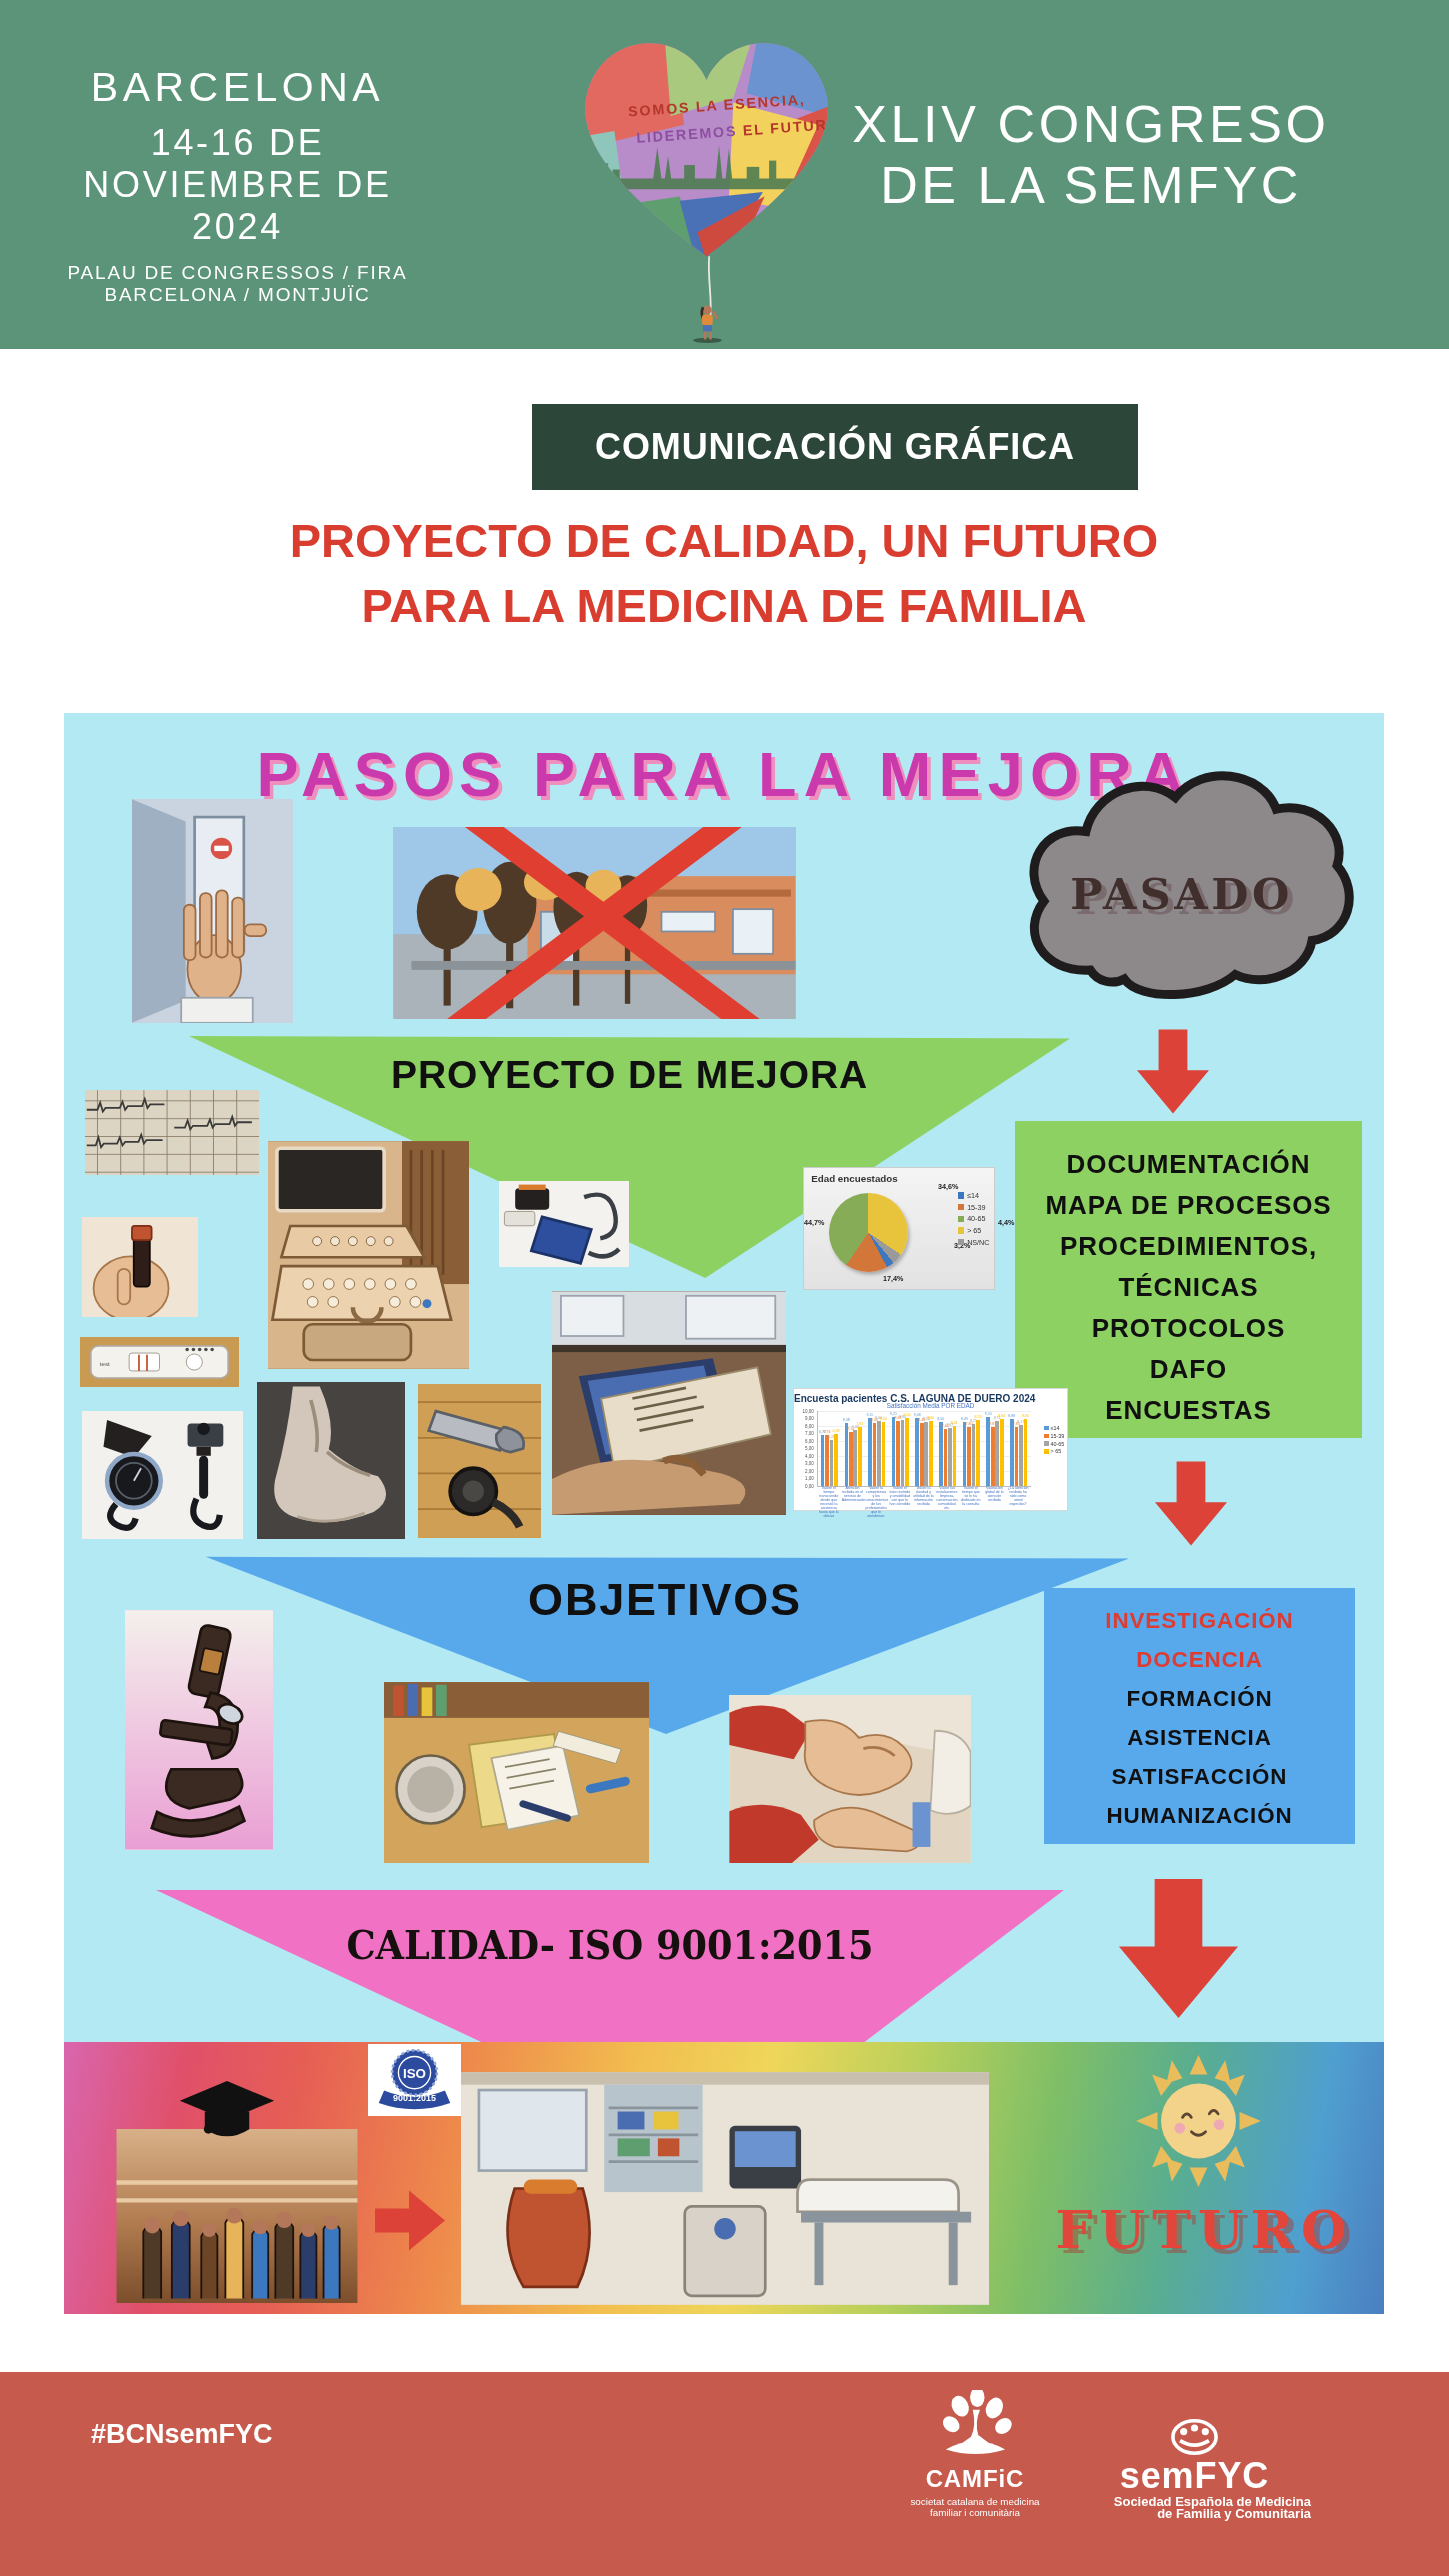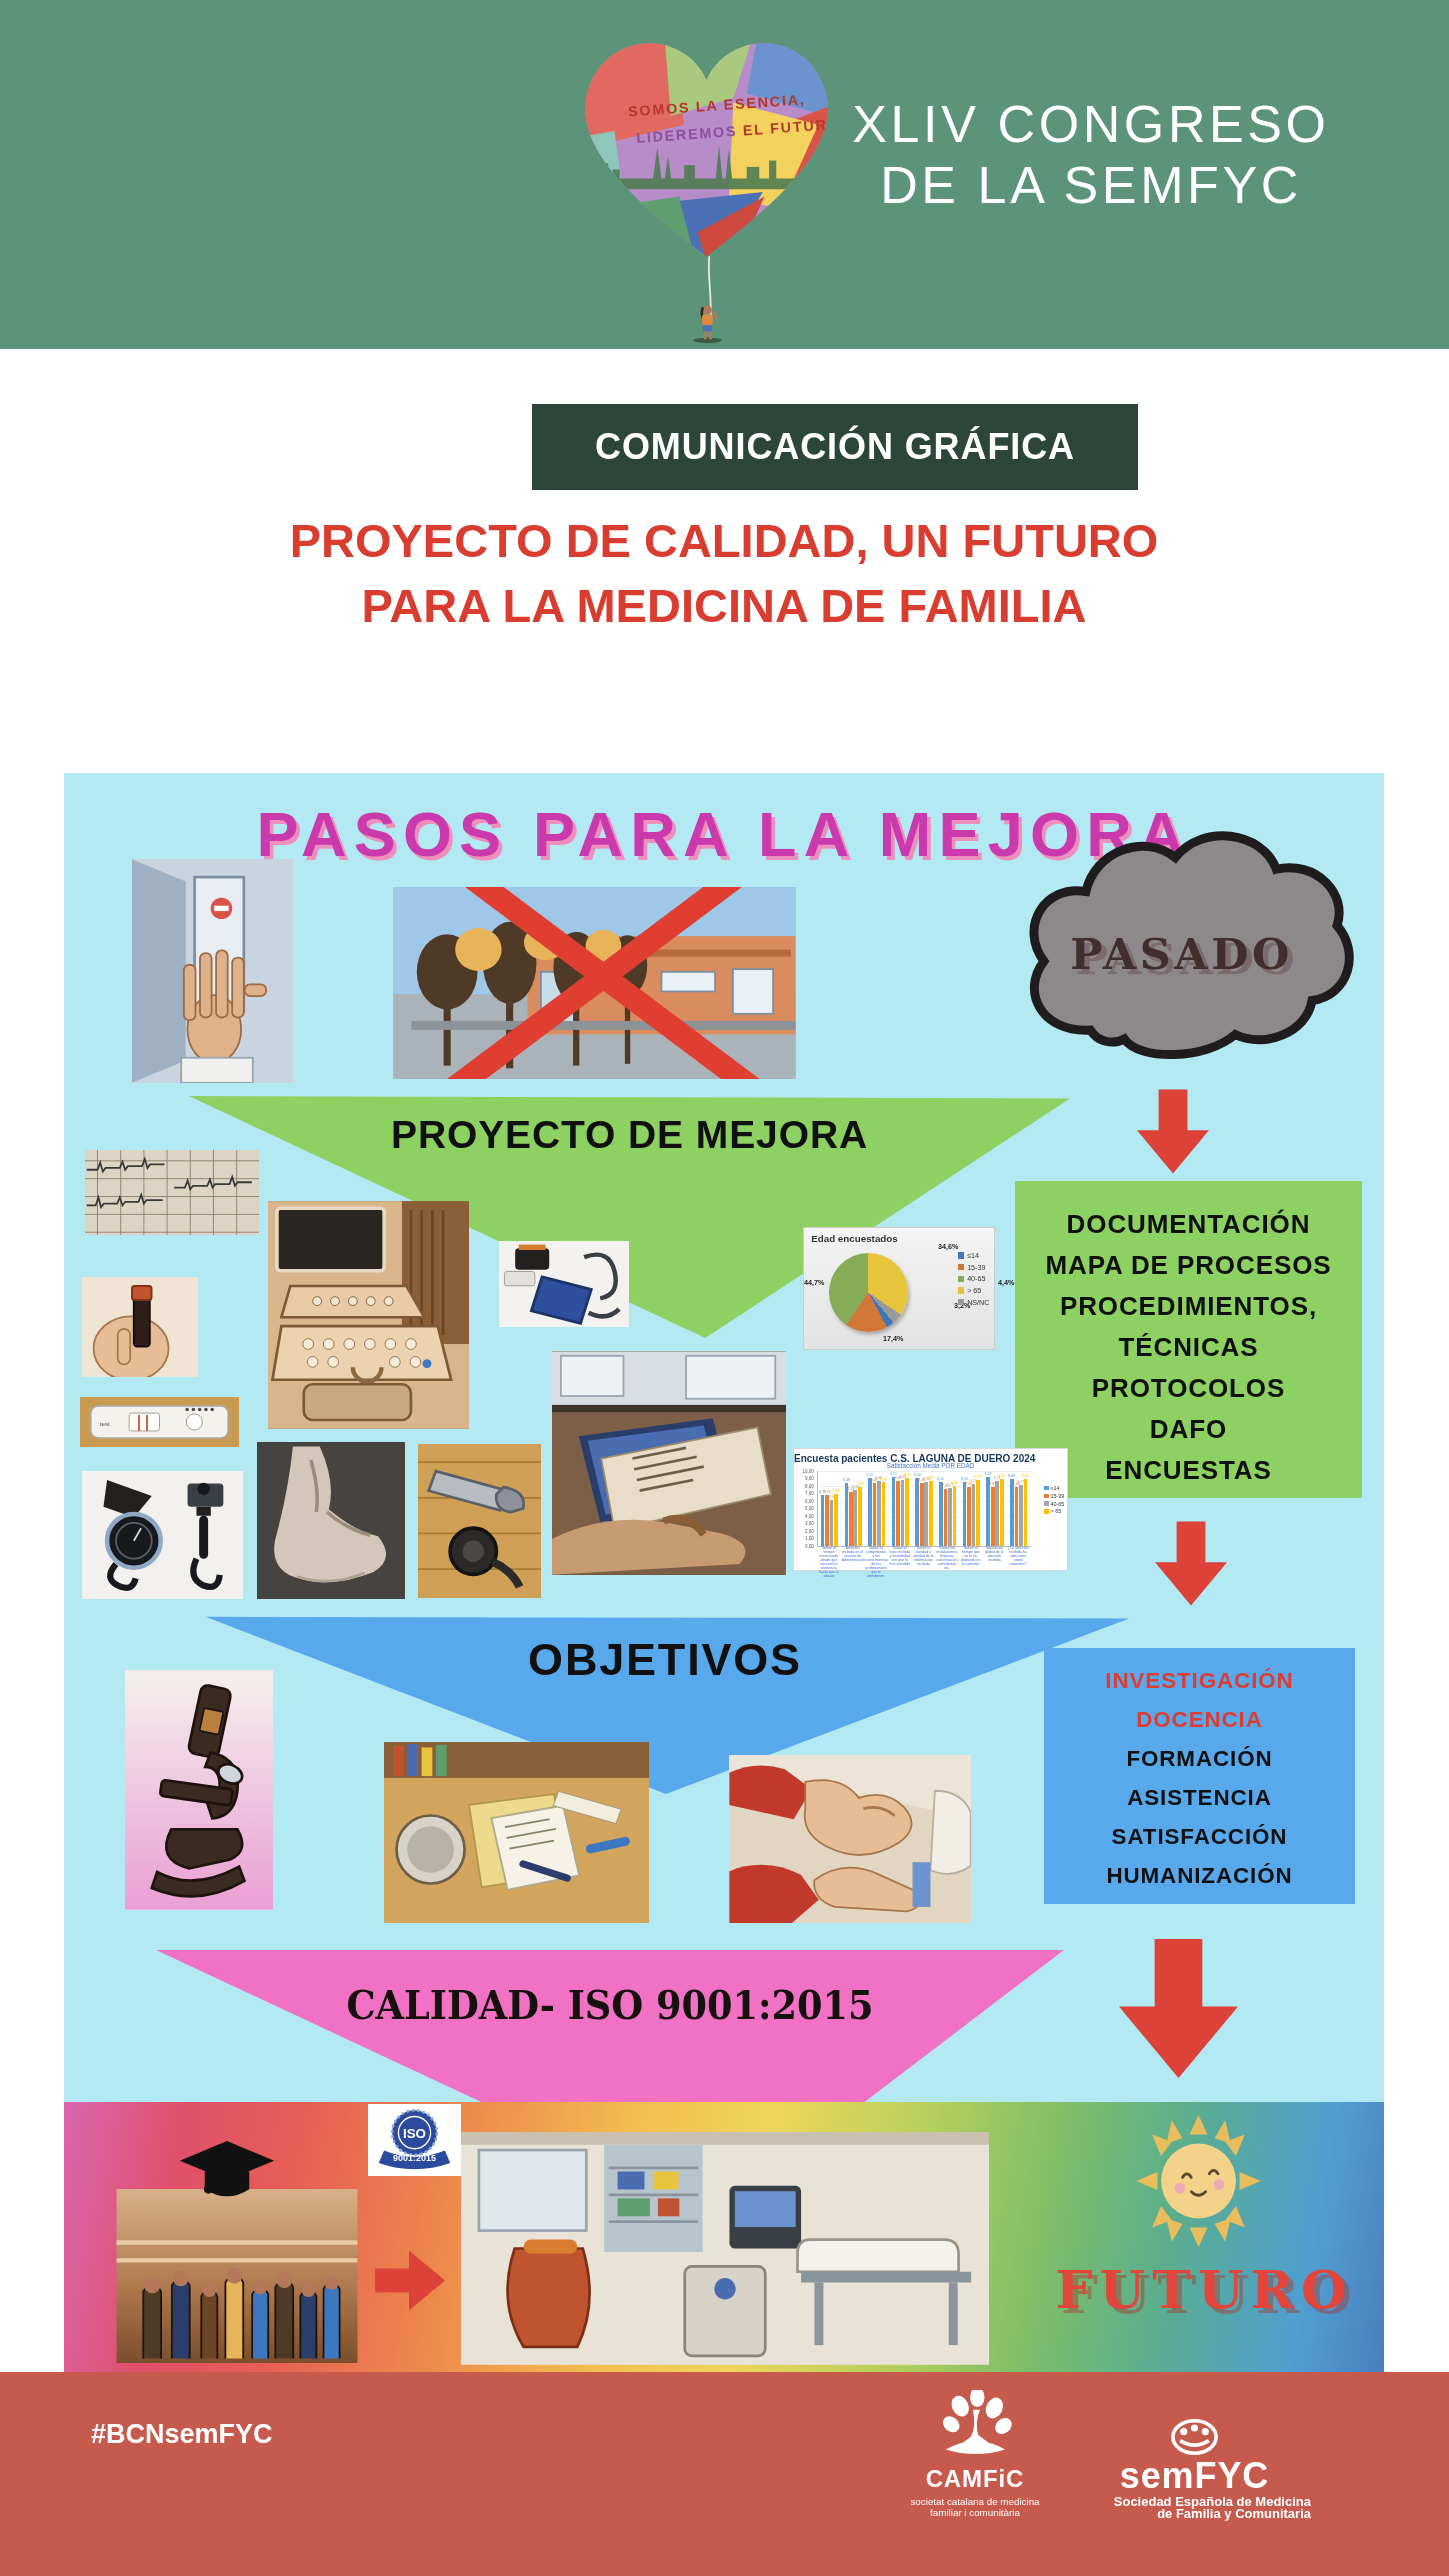--- a/index.html
+++ b/index.html
@@ -17,21 +17,21 @@
                   font-size:52px;letter-spacing:3.6px;line-height:61px;}
 
   
   #category-box{left:532px;top:404px;width:606px;height:86px;background:#2d463a;
                 display:flex;align-items:center;justify-content:center;}
   #category-box span{color:#ffffff;font-size:36px;font-weight:bold;letter-spacing:0.9px;}
   #main-title{left:98px;top:508px;width:1252px;text-align:center;color:#d93d30;
               font-size:47px;font-weight:bold;line-height:65px;}
 
   
-  #poster{left:64px;top:773px;width:1320px;height:1601px;background:#b2e9f3;}
+  #poster{left:64px;top:713px;width:1320px;height:1601px;background:#b2e9f3;}
   #steps-title{left:0;top:25px;width:1320px;text-align:center;
                font-size:63px;font-weight:800;letter-spacing:7.2px;color:#cb3aad;
                text-shadow:3.6px 3.6px 0 #ef8fbe;}
   .photo{position:absolute;overflow:hidden;}
   .photo svg{display:block;width:100%;height:100%;}
 
   
   .tri{position:absolute;}
   #tri-green{left:125px;top:323px;width:881px;height:242px;background:#8ed163;
              clip-path:polygon(0 0,100% 1%,58.6% 100%);}
@@ -114,20 +114,25 @@
   #semfyc{left:1078px;top:47px;width:233px;text-align:center;}
   #semfyc .logo-name{font-size:36px;letter-spacing:0.9px;line-height:36px;}
   #semfyc .logo-sub{font-size:13px;font-weight:bold;line-height:12.5px;margin-top:1.8px;text-align:right;}
 </style>
 </head>
 <body>
 
 <div id="page">
 
   <div id="header" class="abs">
+    <div id="venue-block" class="abs">
+      <div id="venue-city">BARCELONA</div>
+      <div id="venue-dates">14-16 DE NOVIEMBRE DE 2024</div>
+      <div id="venue-place">PALAU DE CONGRESSOS / FIRA BARCELONA / MONTJUÏC</div>
+    </div>
 
     <svg class="abs" style="left:550px;top:13.4px;width:313px;height:331px;overflow:visible" viewBox="0 0 350 370">
       <defs>
         <clipPath id="heartClip">
           <path d="M175,75 C150,18 62,18 42,88 C26,146 86,205 175,272 C264,205 324,146 308,88 C288,18 200,18 175,75 Z"></path>
         </clipPath>
       </defs>
       <g clip-path="url(#heartClip)">
         <rect x="0" y="0" width="350" height="300" fill="#b78cc9"></rect>
         <polygon points="-10,40 130,-15 150,125 0,160" fill="#e2695f"></polygon>

